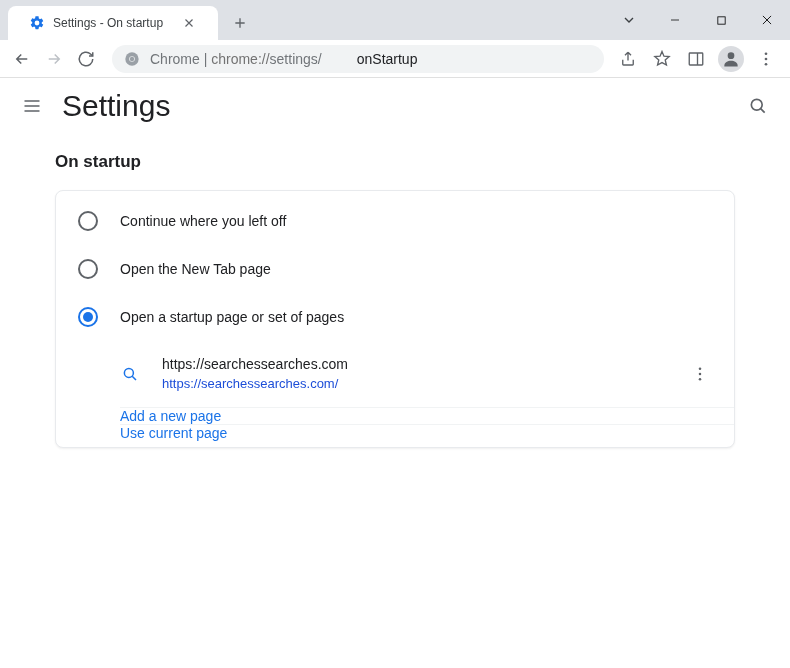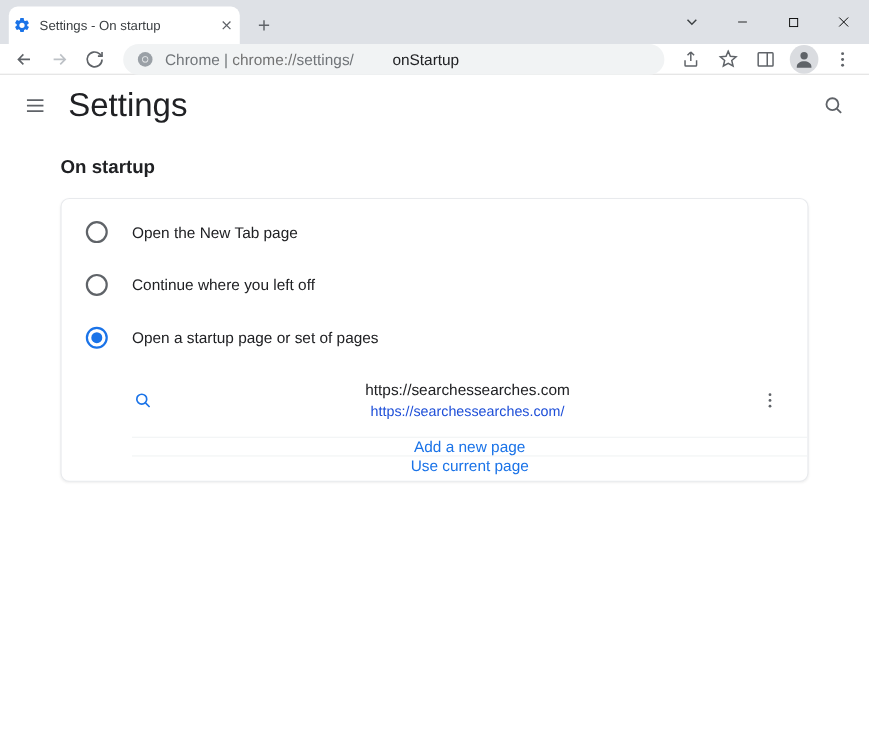--- a/index.html
+++ b/index.html
@@ -1,30 +1,30 @@
 <!DOCTYPE html>
 <html><head>
 <meta charset="utf-8">
 <style>
 * { margin: 0; padding: 0; box-sizing: border-box; font-family: "Segoe UI", Arial, sans-serif; }
 body { width: 790px; height: 668px; background: #fff; overflow: hidden; position: relative; }
 
 
 .titlebar { height: 40px; background: #dee1e6; display: flex; align-items: flex-end; }
-.tab { background: #fff; border-radius: 8px 8px 0 0; height: 34px; margin-left: 8px; display: flex; align-items: center; padding: 0 4px; min-width: 210px; position: relative; }
+.tab { background: #fff; border-radius: 8px 8px 0 0; height: 34px; margin-left: 8px; display: flex; align-items: center; padding: 0 21px; min-width: 210px; position: relative; }
 .tab-favicon { width: 16px; height: 16px; margin-right: 8px; color: #1a73e8; }
 .tab-title { font-size: 12px; color: #3c4043; flex: 1; }
 .tab-close { width: 16px; height: 16px; color: #5f6368; display: flex; align-items: center; justify-content: center; cursor: pointer; }
 .new-tab { width: 28px; height: 28px; display: flex; align-items: center; justify-content: center; color: #5f6368; margin-left: 8px; margin-bottom: 3px; cursor: pointer; }
 .window-controls { margin-left: auto; display: flex; height: 40px; }
 .win-btn { width: 46px; display: flex; align-items: center; justify-content: center; color: #000; cursor: pointer; }
 .win-chevron { width: 46px; display: flex; align-items: center; justify-content: center; color: #3c4043; }
 
 
-.toolbar { height: 28px; background: #fff; border-bottom: 1px solid #e0e0e0; display: flex; align-items: center; padding: 0 8px; gap: 4px; }
+.toolbar { height: 38px; background: #fff; border-bottom: 1px solid #e0e0e0; display: flex; align-items: center; padding: 0 8px; gap: 4px; }
 .nav-btn { width: 28px; height: 28px; display: flex; align-items: center; justify-content: center; color: #5f6368; border-radius: 50%; cursor: pointer; }
 .nav-btn.disabled { color: #bdc1c6; }
 .omnibox { flex: 1; height: 28px; background: #f1f3f4; border-radius: 14px; display: flex; align-items: center; padding: 0 12px; margin: 0 8px; }
 .omnibox-icon { width: 16px; height: 16px; margin-right: 10px; color: #5f6368; }
 .omnibox-text { font-size: 14px; color: #717579; display: flex; align-items: center; }
 .omnibox-text .dim { color: #737373; }
 .omnibox-text .strong { color: #202124; padding-left: 35px; }
 .toolbar-right { display: flex; align-items: center; gap: 10px; padding-right: 4px; }
 .tb-icon { width: 24px; height: 24px; display: flex; align-items: center; justify-content: center; color: #5f6368; cursor: pointer; }
 .avatar { width: 26px; height: 26px; border-radius: 50%; background: #dadce0; display: flex; align-items: center; justify-content: center; }
@@ -39,21 +39,21 @@
 .content { padding: 18px 55px; }
 .section-title { font-size: 17px; color: #202124; margin-bottom: 18px; font-weight: 700; }
 .card { border: 1px solid #e8eaed; border-radius: 8px; background: #fff; padding: 6px 0; box-shadow: 0 1px 2px rgba(60,64,67,0.08); }
 
 .radio-row { display: flex; align-items: center; padding: 14px 22px; cursor: pointer; }
 .radio { width: 20px; height: 20px; border: 2px solid #5f6368; border-radius: 50%; margin-right: 22px; flex-shrink: 0; position: relative; }
 .radio.selected { border-color: #1a73e8; }
 .radio.selected::after { content: ''; position: absolute; width: 10px; height: 10px; background: #1a73e8; border-radius: 50%; top: 3px; left: 3px; }
 .radio-label { font-size: 14px; color: #202124; }
 
-.sub-section { margin-left: 64px; text-align: center; }
+.sub-section { margin-left: 64px; }
 .page-entry { display: flex; align-items: center; padding: 14px 22px 14px 0; }
 .page-icon { width: 20px; height: 20px; color: #1a73e8; margin-right: 22px; display:flex; align-items:center; justify-content:center; flex-shrink:0;}
 .page-text { flex: 1; }
 .page-title-txt { font-size: 14px; color: #202124; line-height: 1.4; }
 .page-url { font-size: 13px; color: #1d4ed8; line-height: 1.4; }
 .page-menu { width: 24px; color: #5f6368; cursor: pointer; display:flex; align-items:center; justify-content:center;}
 
 .action-link { padding: 0 0; font-size: 14px; color: #1a73e8; cursor: pointer; border-top: 1px solid #f1f3f4; }
 .action-link:first-of-type { border-top: 1px solid #f1f3f4; }
 
@@ -182,26 +182,26 @@
       </svg>
   </div>
 </div>
 
 <div class="content">
   <div class="section-title">On startup</div>
   <div class="card">
 
     <div class="radio-row">
       <div class="radio"></div>
-      <div class="radio-label">Open the New Tab page</div>
+      <div class="radio-label">Continue where you left off</div>
     </div>
 
     <div class="radio-row">
       <div class="radio"></div>
-      <div class="radio-label">Continue where you left off</div>
+      <div class="radio-label">Open the New Tab page</div>
     </div>
 
     <div class="radio-row">
       <div class="radio selected"></div>
       <div class="radio-label">Open a startup page or set of pages</div>
     </div>
 
     <div class="sub-section">
       <div class="page-entry">
         <div class="page-icon">

